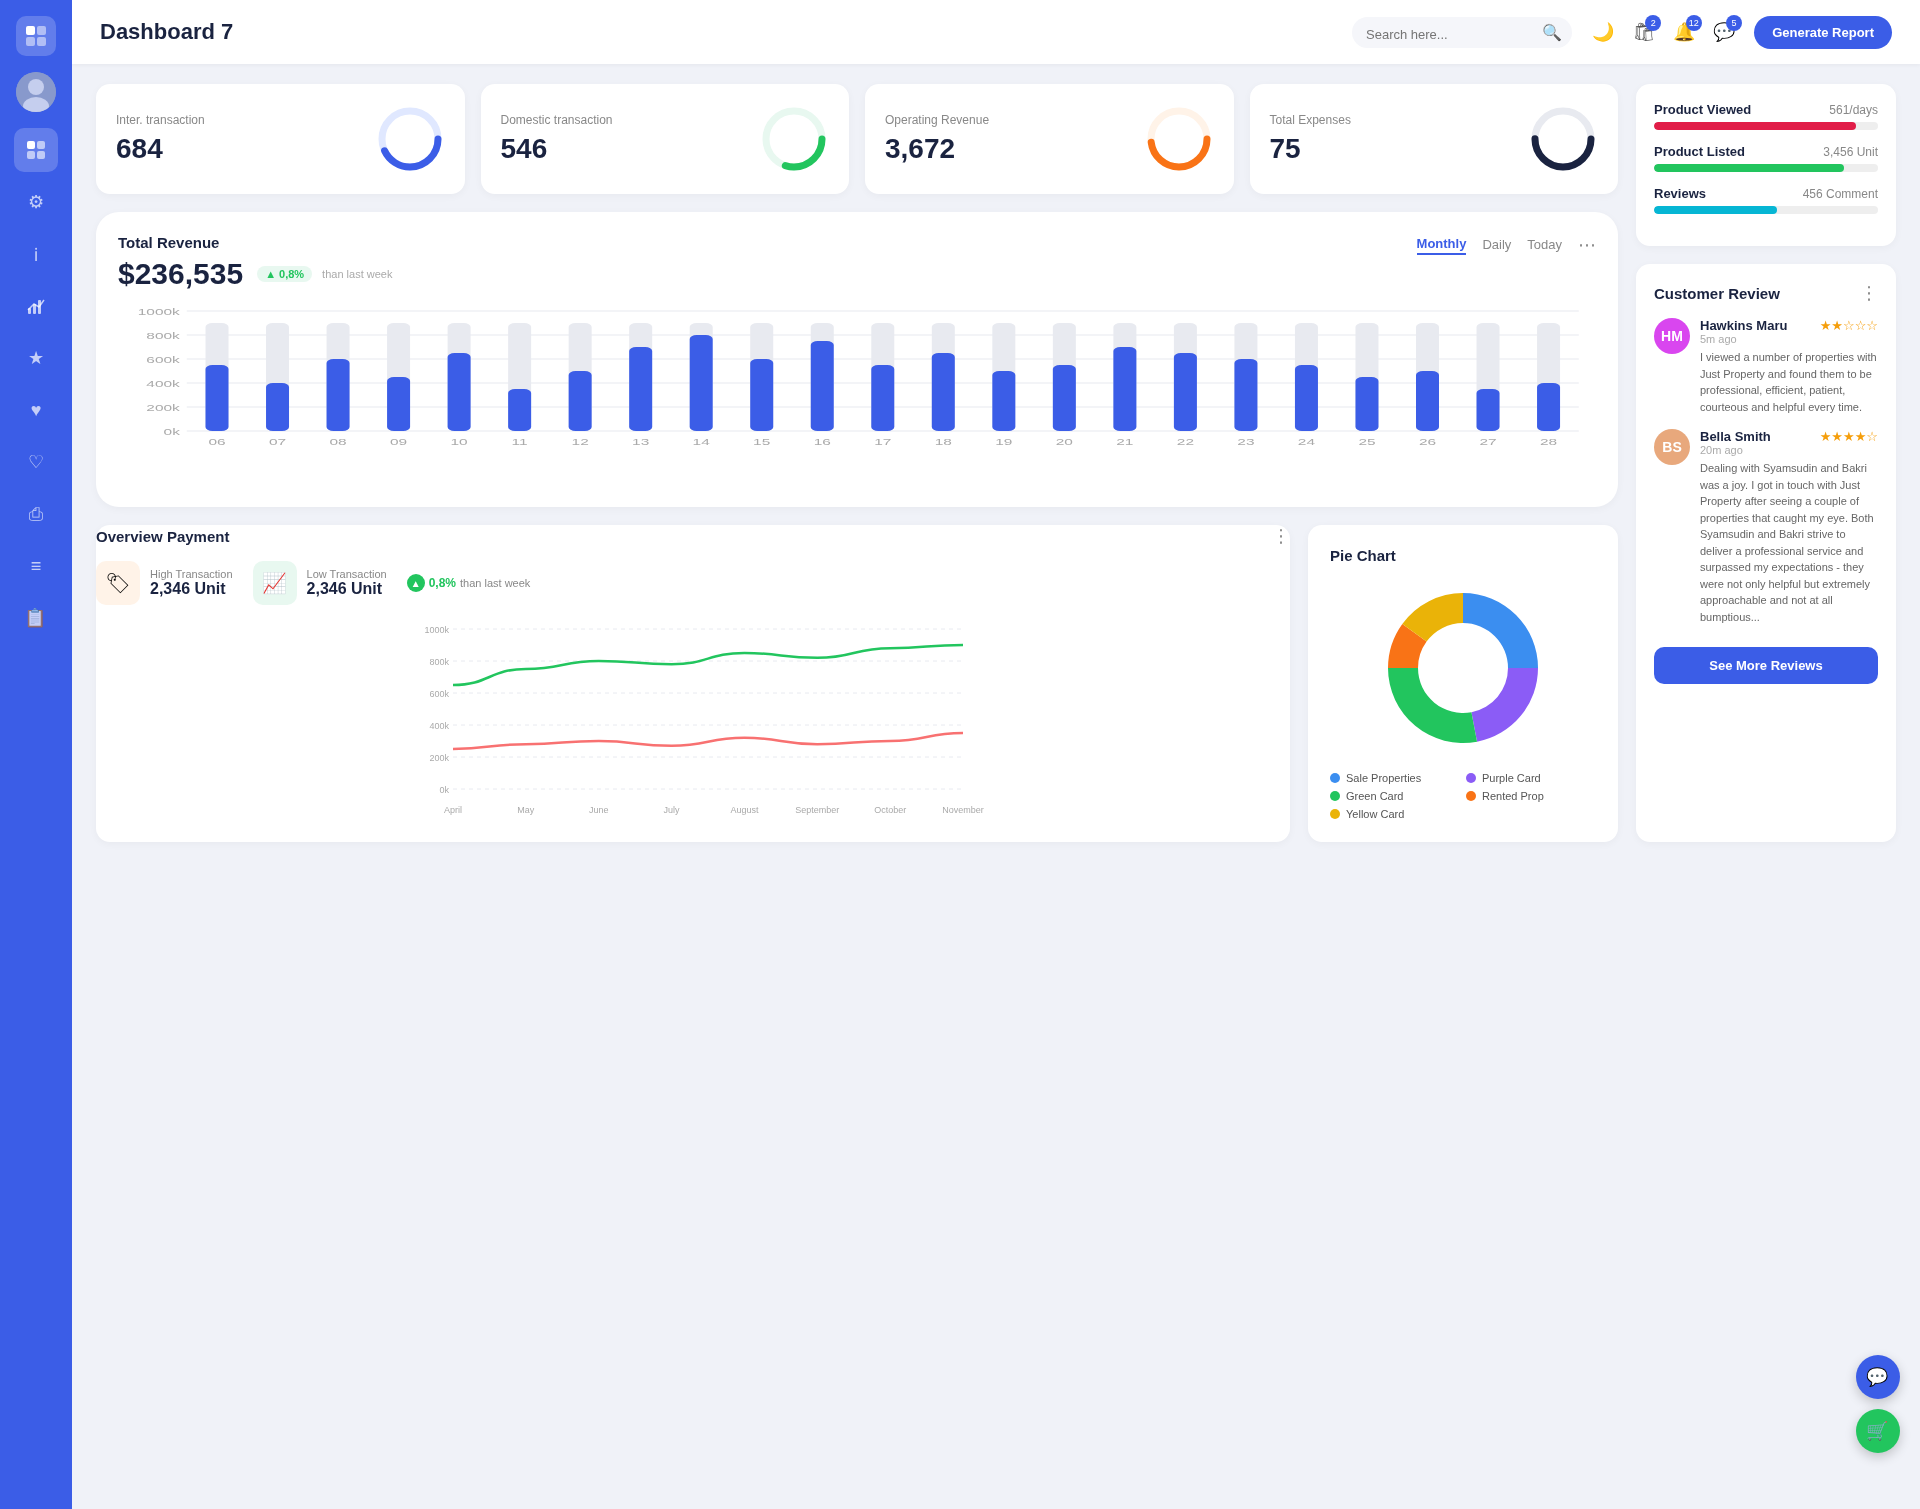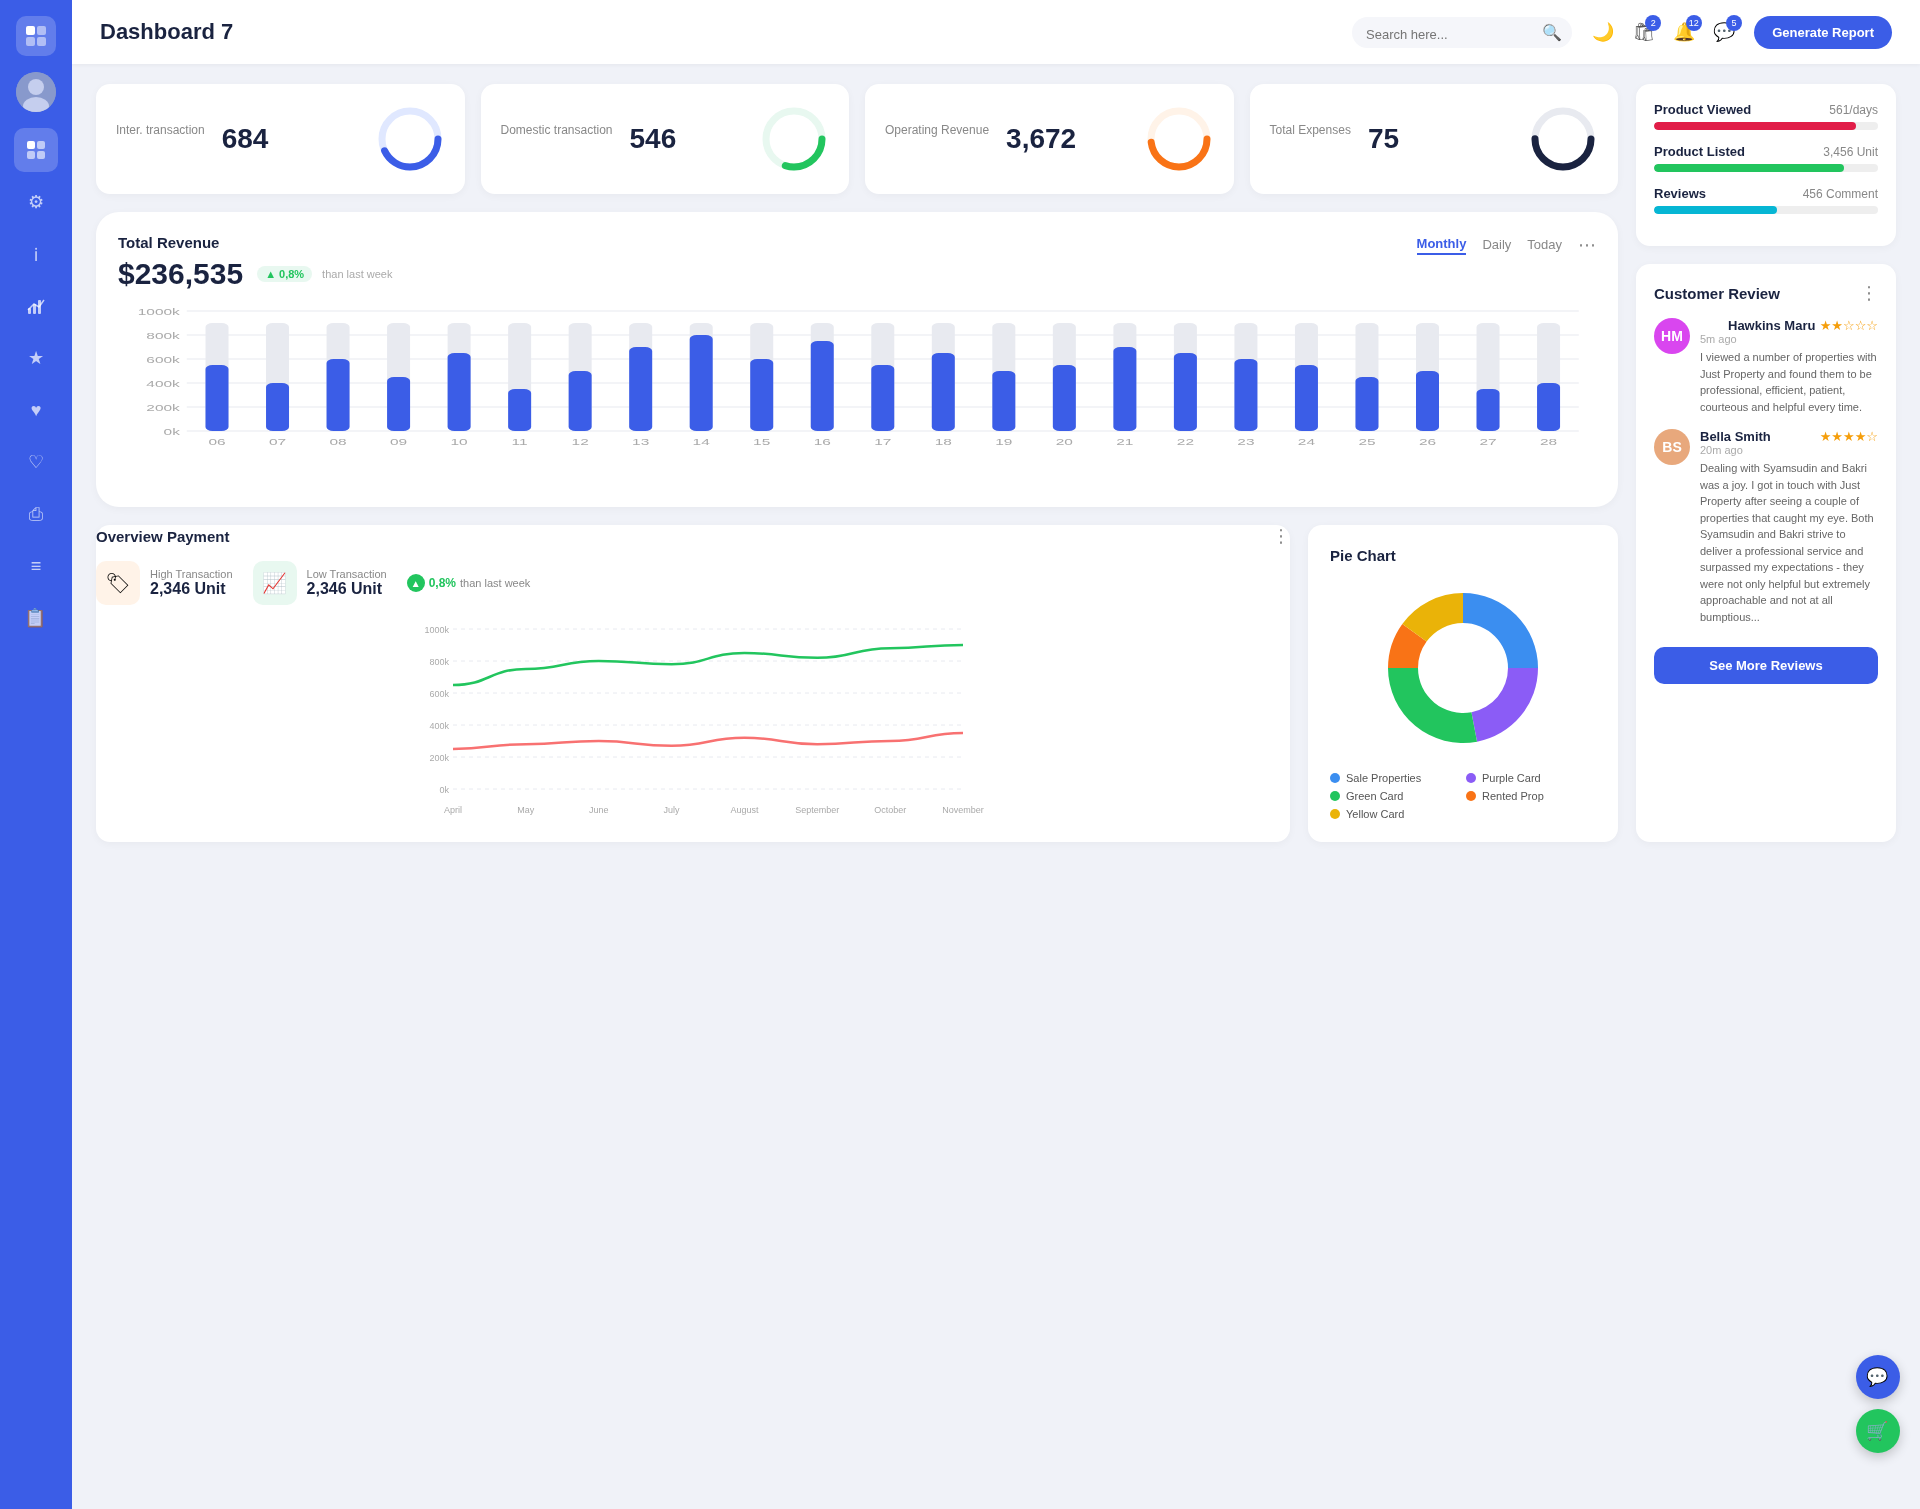--- a/index.html
+++ b/index.html
@@ -138,21 +138,21 @@
     }
     .stat-card {
       background: white;
       border-radius: 14px;
       padding: 20px;
       display: flex;
       align-items: center;
       justify-content: space-between;
       box-shadow: 0 2px 8px rgba(0,0,0,0.04);
     }
-    .stat-info { display: flex; gap: 17px; }
+    .stat-info { display: flex; flex-direction: column; gap: 6px; }
     .stat-label { font-size: 12px; color: #888; }
     .stat-value { font-size: 28px; font-weight: 700; color: #1a2340; }
 
     
     .donut-container { width: 70px; height: 70px; }
 
     
     .chart-card {
       background: white;
       border-radius: 23px;
@@ -653,21 +653,21 @@
 
       <div class="review-card">
         <div class="review-header">
           <span class="review-title">Customer Review</span>
           <span class="more-btn">⋮</span>
         </div>
         <div id="reviews-container">
             <div class="review-item">
     <div class="review-avatar" style="background:#d946ef;">HM</div>
     <div class="review-content">
-      <div style="display:flex;justify-content:space-between;align-items:center;margin-left:28px;">
+      <div style="display:flex;justify-content:space-between;align-items:center;">
         <span class="review-name">Hawkins Maru</span>
         <span class="review-stars">★★☆☆☆</span>
       </div>
       <div class="review-time">5m ago</div>
       <div class="review-text">I viewed a number of properties with Just Property and found them to be professional, efficient, patient, courteous and helpful every time.</div>
     </div>
             </div>
             <div class="review-item">
     <div class="review-avatar" style="background:#e8a87c;">BS</div>
     <div class="review-content">

